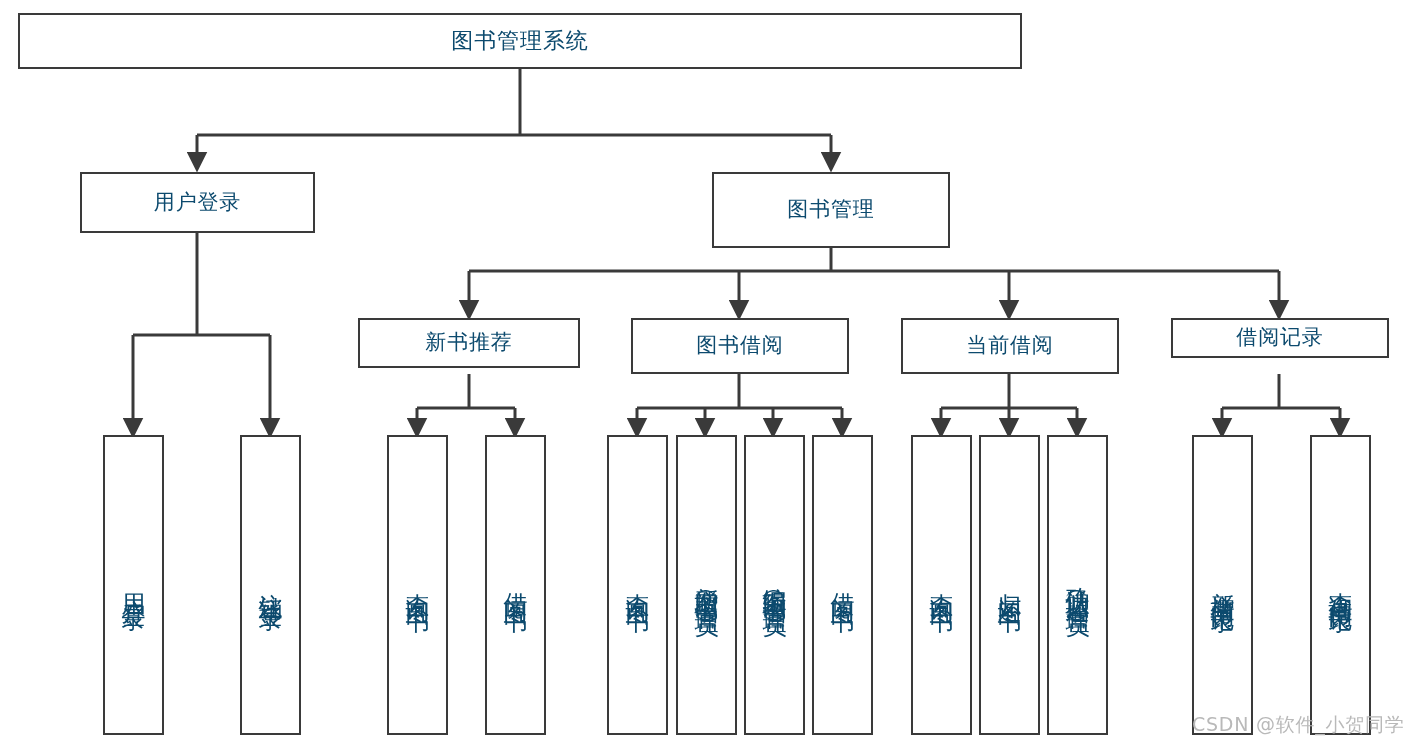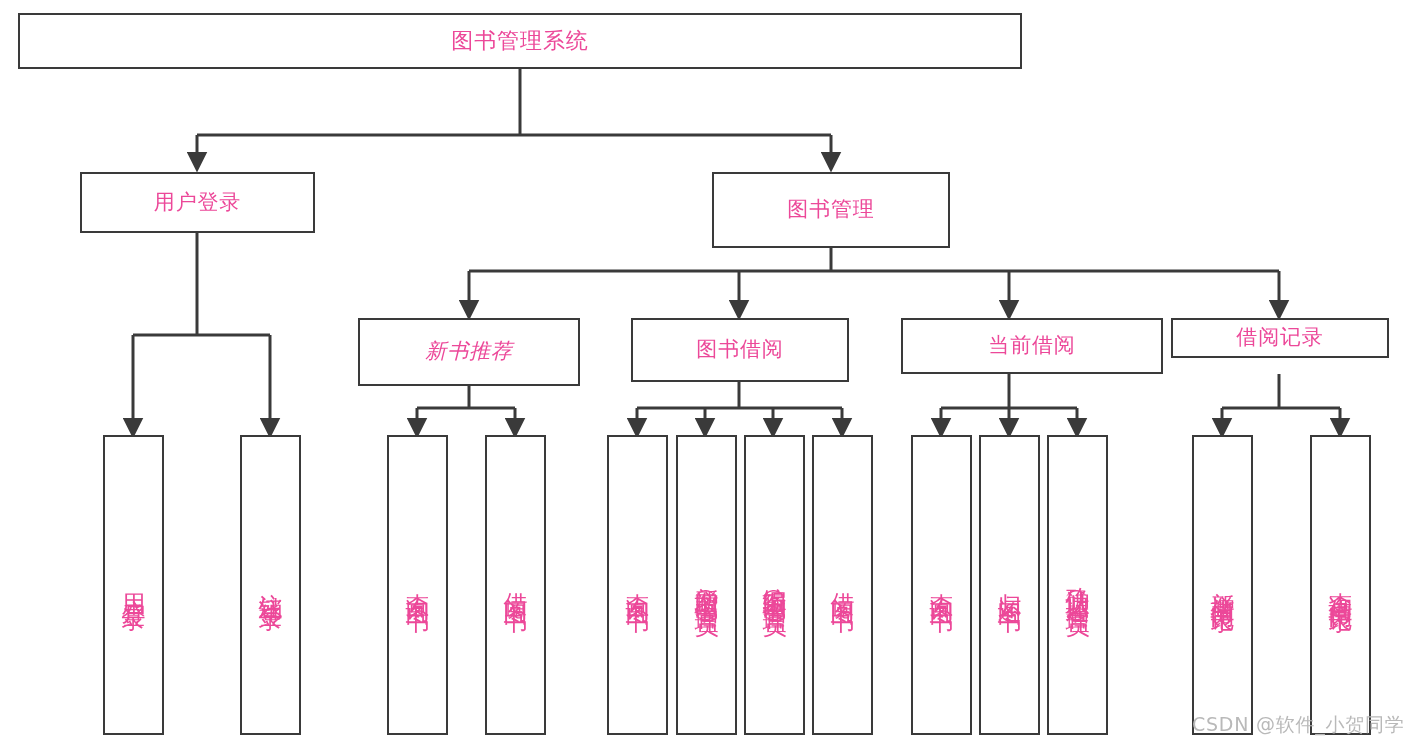--- a/index.html
+++ b/index.html
@@ -35,21 +35,21 @@
     align-items: center;
     justify-content: center;
     color: #2b2b2b;
     z-index: 2;
   }
   .node-label {
     display: block;
     text-align: center;
     line-height: 1.32;
     letter-spacing: 0.06em;
-    color: #ec4899;
+    color: #0c4a6e;
   }
   
   .node.horiz .node-label {
     font-size: 21px;
     letter-spacing: 0.04em;
   }
   .node.title .node-label {
     font-size: 22px;
   }
   
@@ -139,27 +139,27 @@
     <span class="node-label">图书管理系统</span>
   </div>
 
   <div class="node horiz" style="left:80px; top:172px; width:235px; height:61px;">
     <span class="node-label">用户登录</span>
   </div>
   <div class="node horiz" style="left:712px; top:172px; width:238px; height:76px;">
     <span class="node-label">图书管理</span>
   </div>
 
-  <div class="node horiz" style="left:358px; top:318px; width:222px; height:68px;font-style:italic;">
+  <div class="node horiz" style="left:358px; top:318px; width:222px; height:50px;">
     <span class="node-label">新书推荐</span>
   </div>
-  <div class="node horiz" style="left:631px; top:318px; width:218px; height:64px;justify-content:center;">
+  <div class="node horiz" style="left:631px; top:318px; width:218px; height:56px;justify-content:center;">
     <span class="node-label">图书借阅</span>
   </div>
-  <div class="node horiz" style="left:901px; top:318px; width:262px; height:56px;">
+  <div class="node horiz" style="left:901px; top:318px; width:218px; height:56px;">
     <span class="node-label">当前借阅</span>
   </div>
   <div class="node horiz" style="left:1171px; top:318px; width:218px; height:40px;">
     <span class="node-label">借阅记录</span>
   </div>
 
   <div class="node vert" style="left:103px; top:435px; width:61px; height:300px;">
     <span class="node-label">用户登录</span>
   </div>
   <div class="node vert" style="left:240px; top:435px; width:61px; height:300px;">

